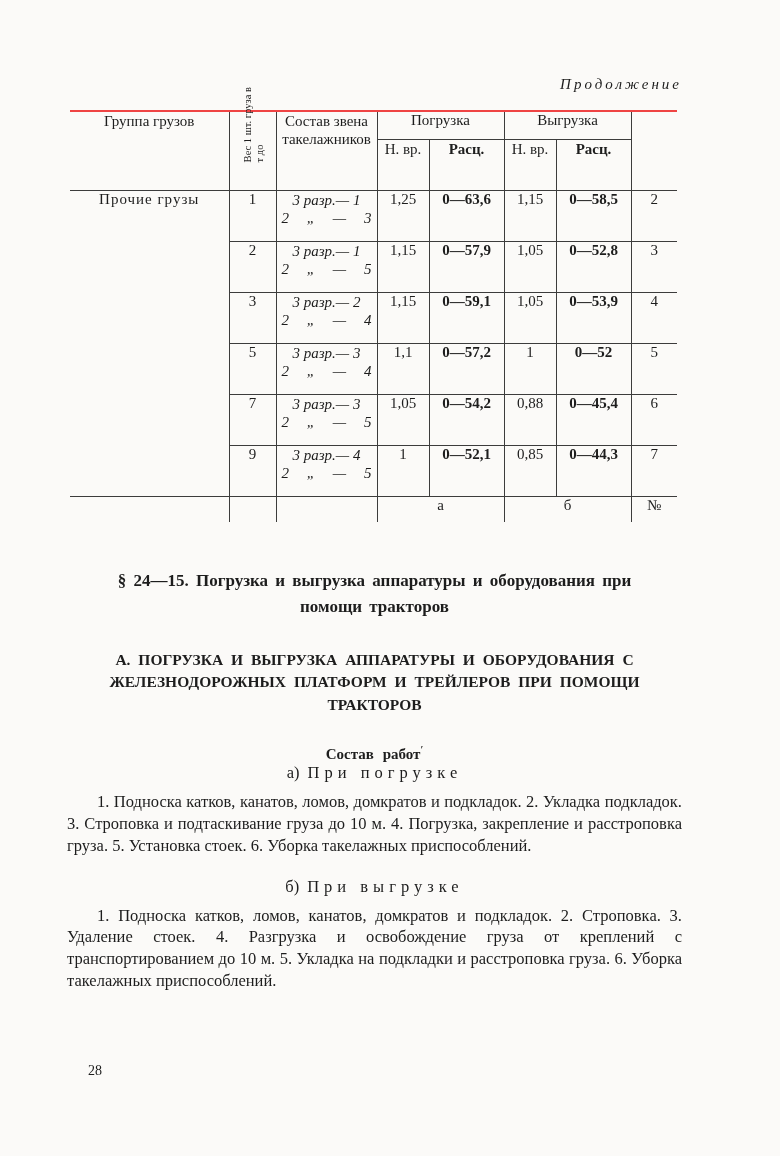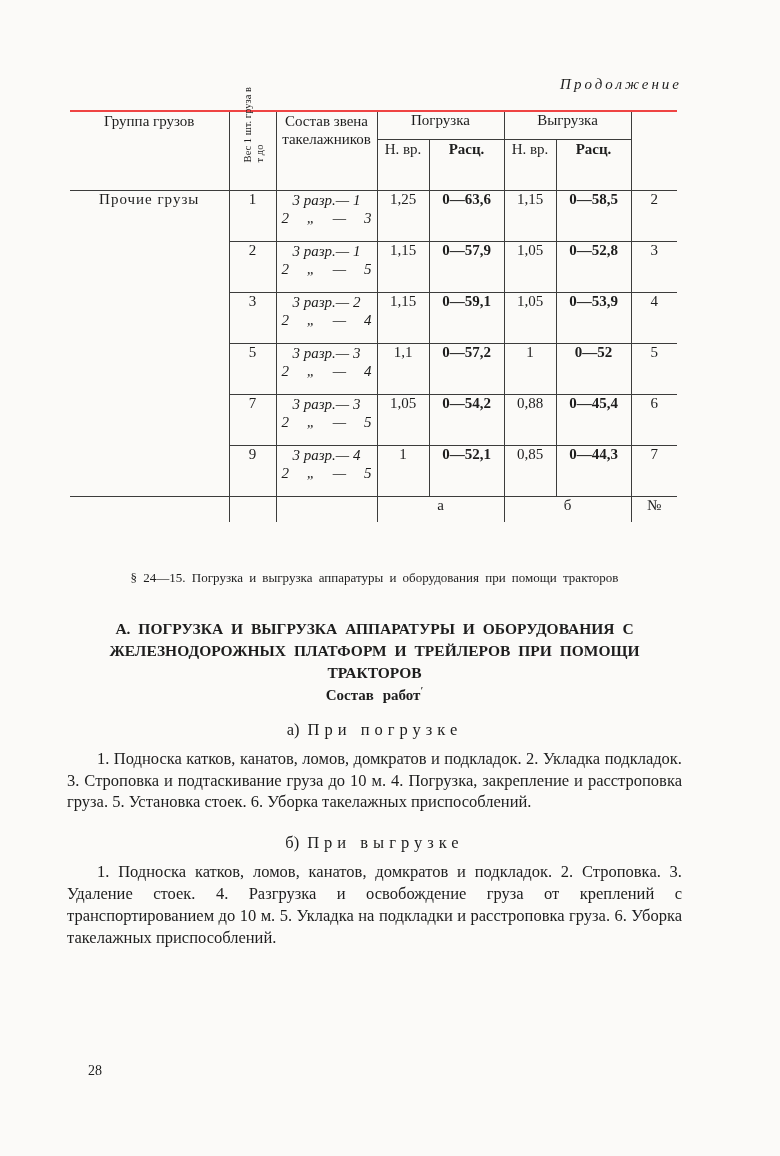--- a/index.html
+++ b/index.html
@@ -93,42 +93,43 @@
     text-align:justify;
     text-indent:28px;
   }
   .note .sp{letter-spacing:2.5px;}
 
   
   .heading{
     margin:46px auto 4px;
     max-width:545px;
     text-align:center;
-    font-weight:normal;
-    font-size:13px;
+    font-weight:bold;
+    font-size:17px;
     line-height:1.5;
     word-spacing:3px;
   }
   .subheading{
     margin:30px auto 0;
     max-width:620px;
     text-align:center;
     font-size:15.5px;
     line-height:1.45;
     word-spacing:4px;
   }
   .works-title{
+    margin-top:28px;
     text-align:center;
     font-weight:bold;
     font-size:15px;
     word-spacing:5px;
   }
   .works-title sup{font-size:10px;}
   .sublist{
-    margin-top:16px;
+    margin-top:0;
     text-align:center;
     font-size:16.5px;
   }
   .sublist .spaced{letter-spacing:5px;margin-left:8px;}
   .para{
     margin-top:8px;
     font-size:16.5px;
     line-height:1.32;
     text-align:justify;
     text-indent:30px;

